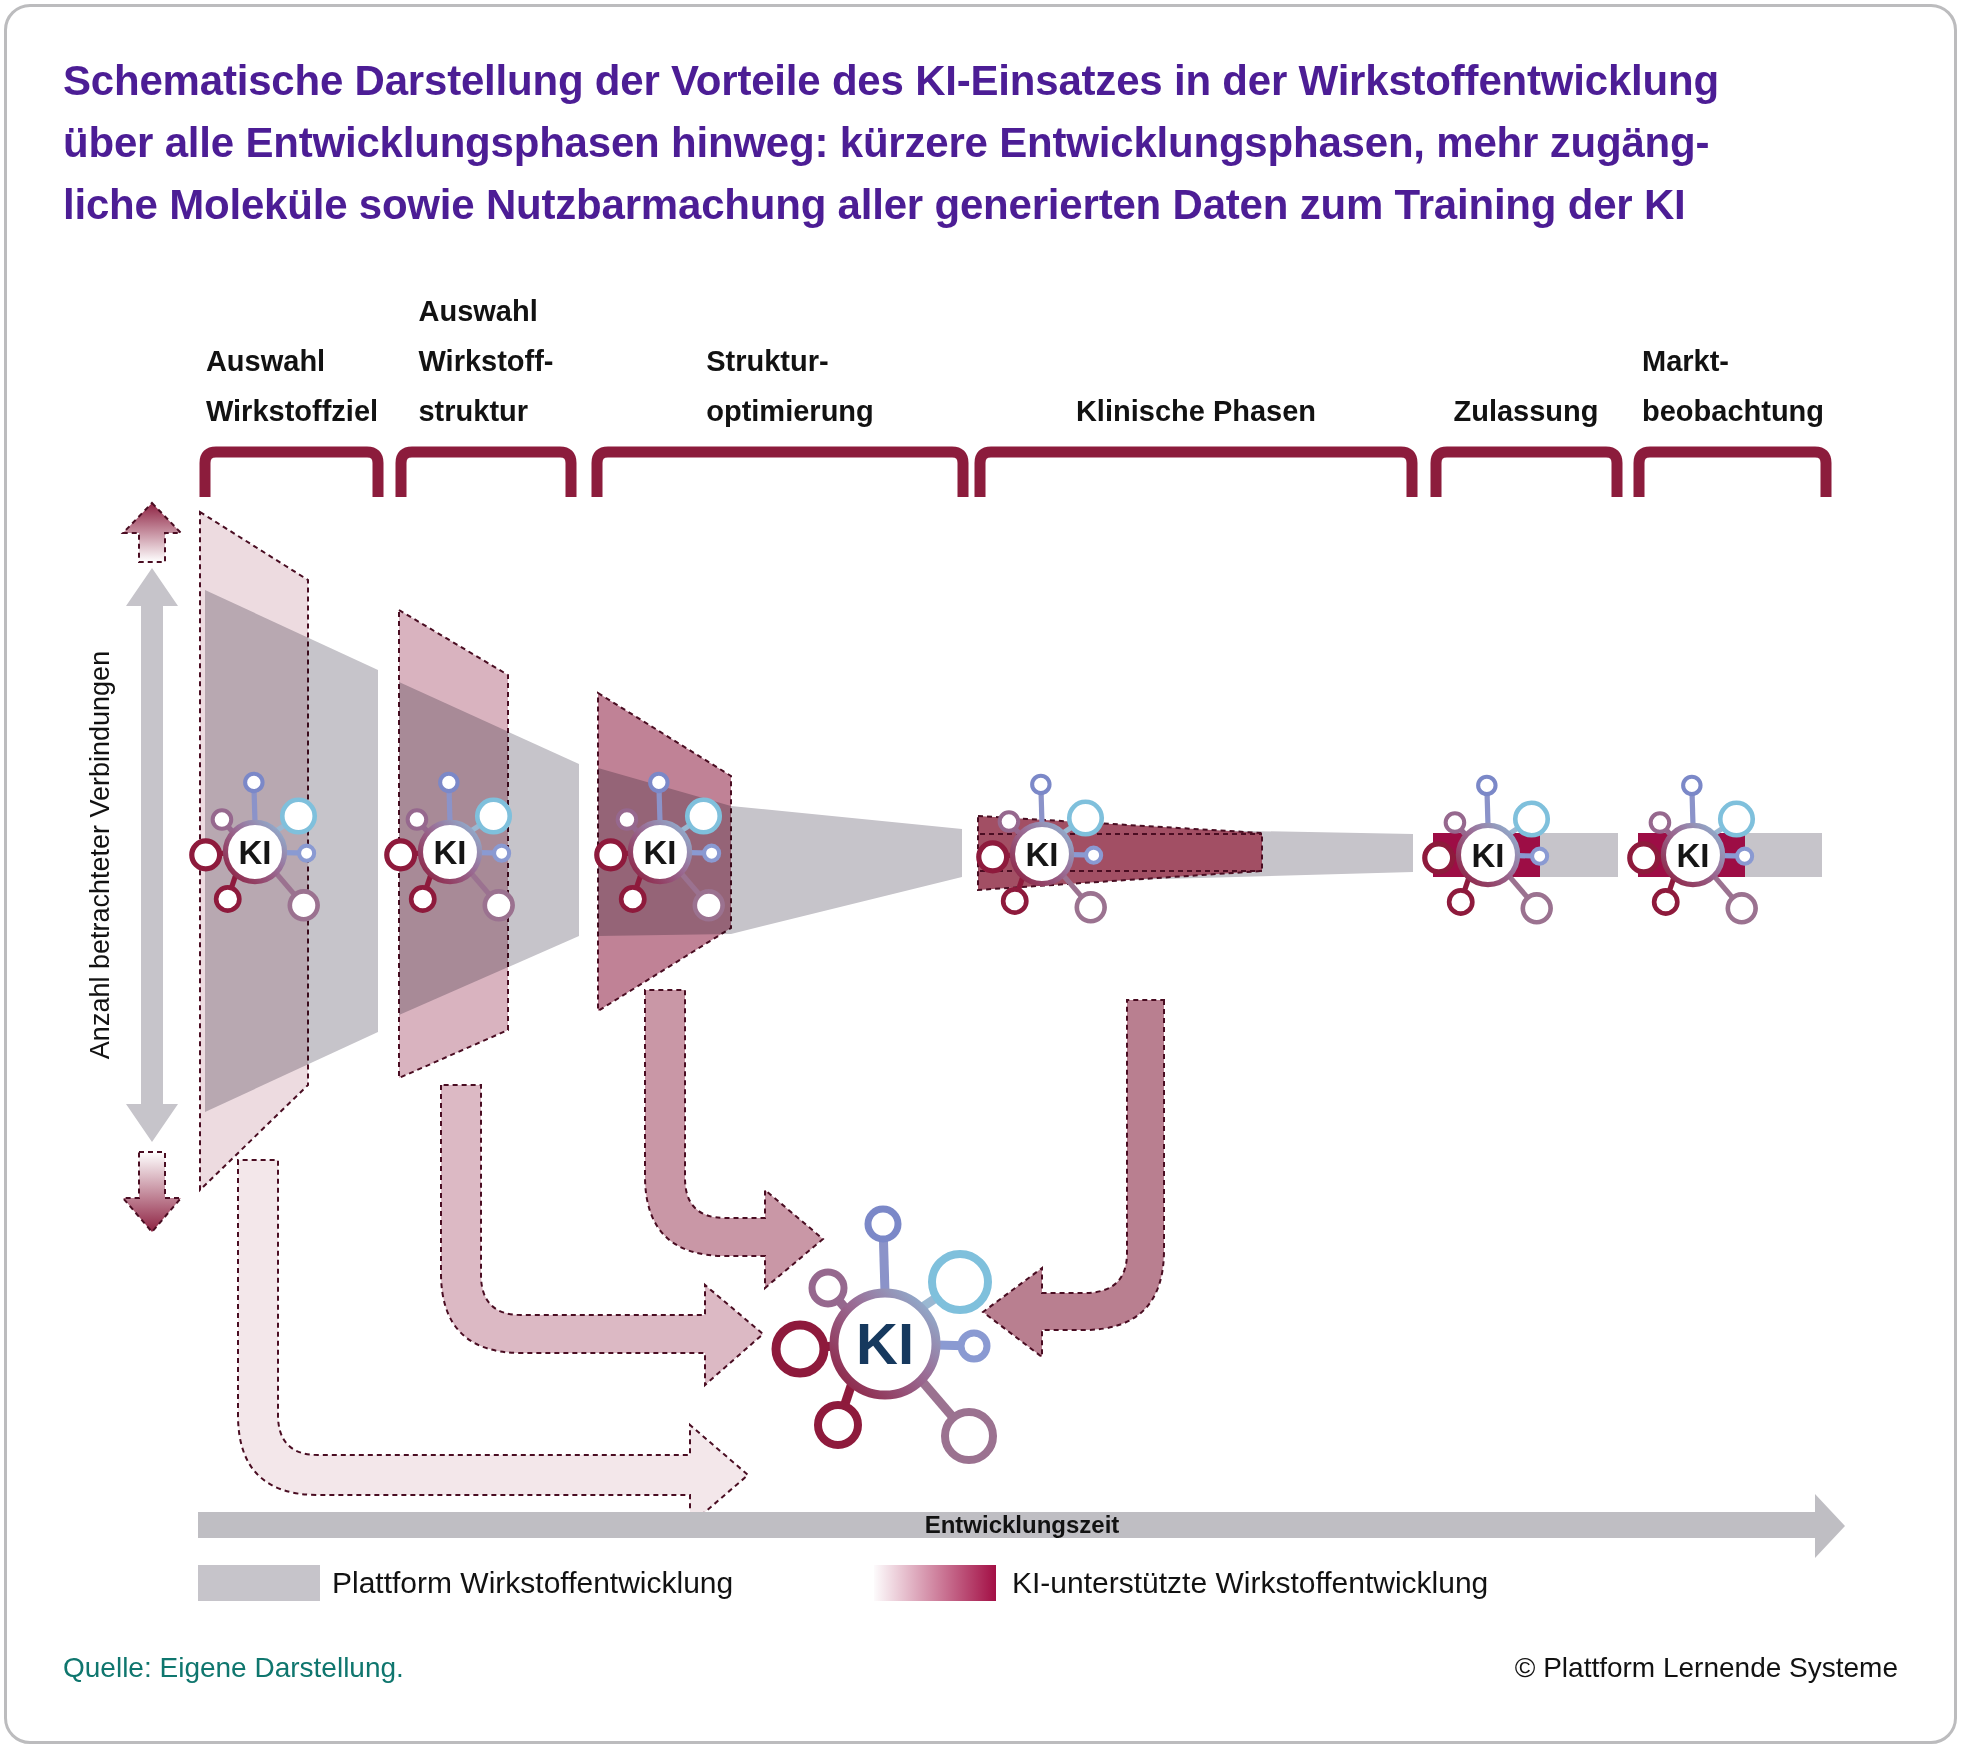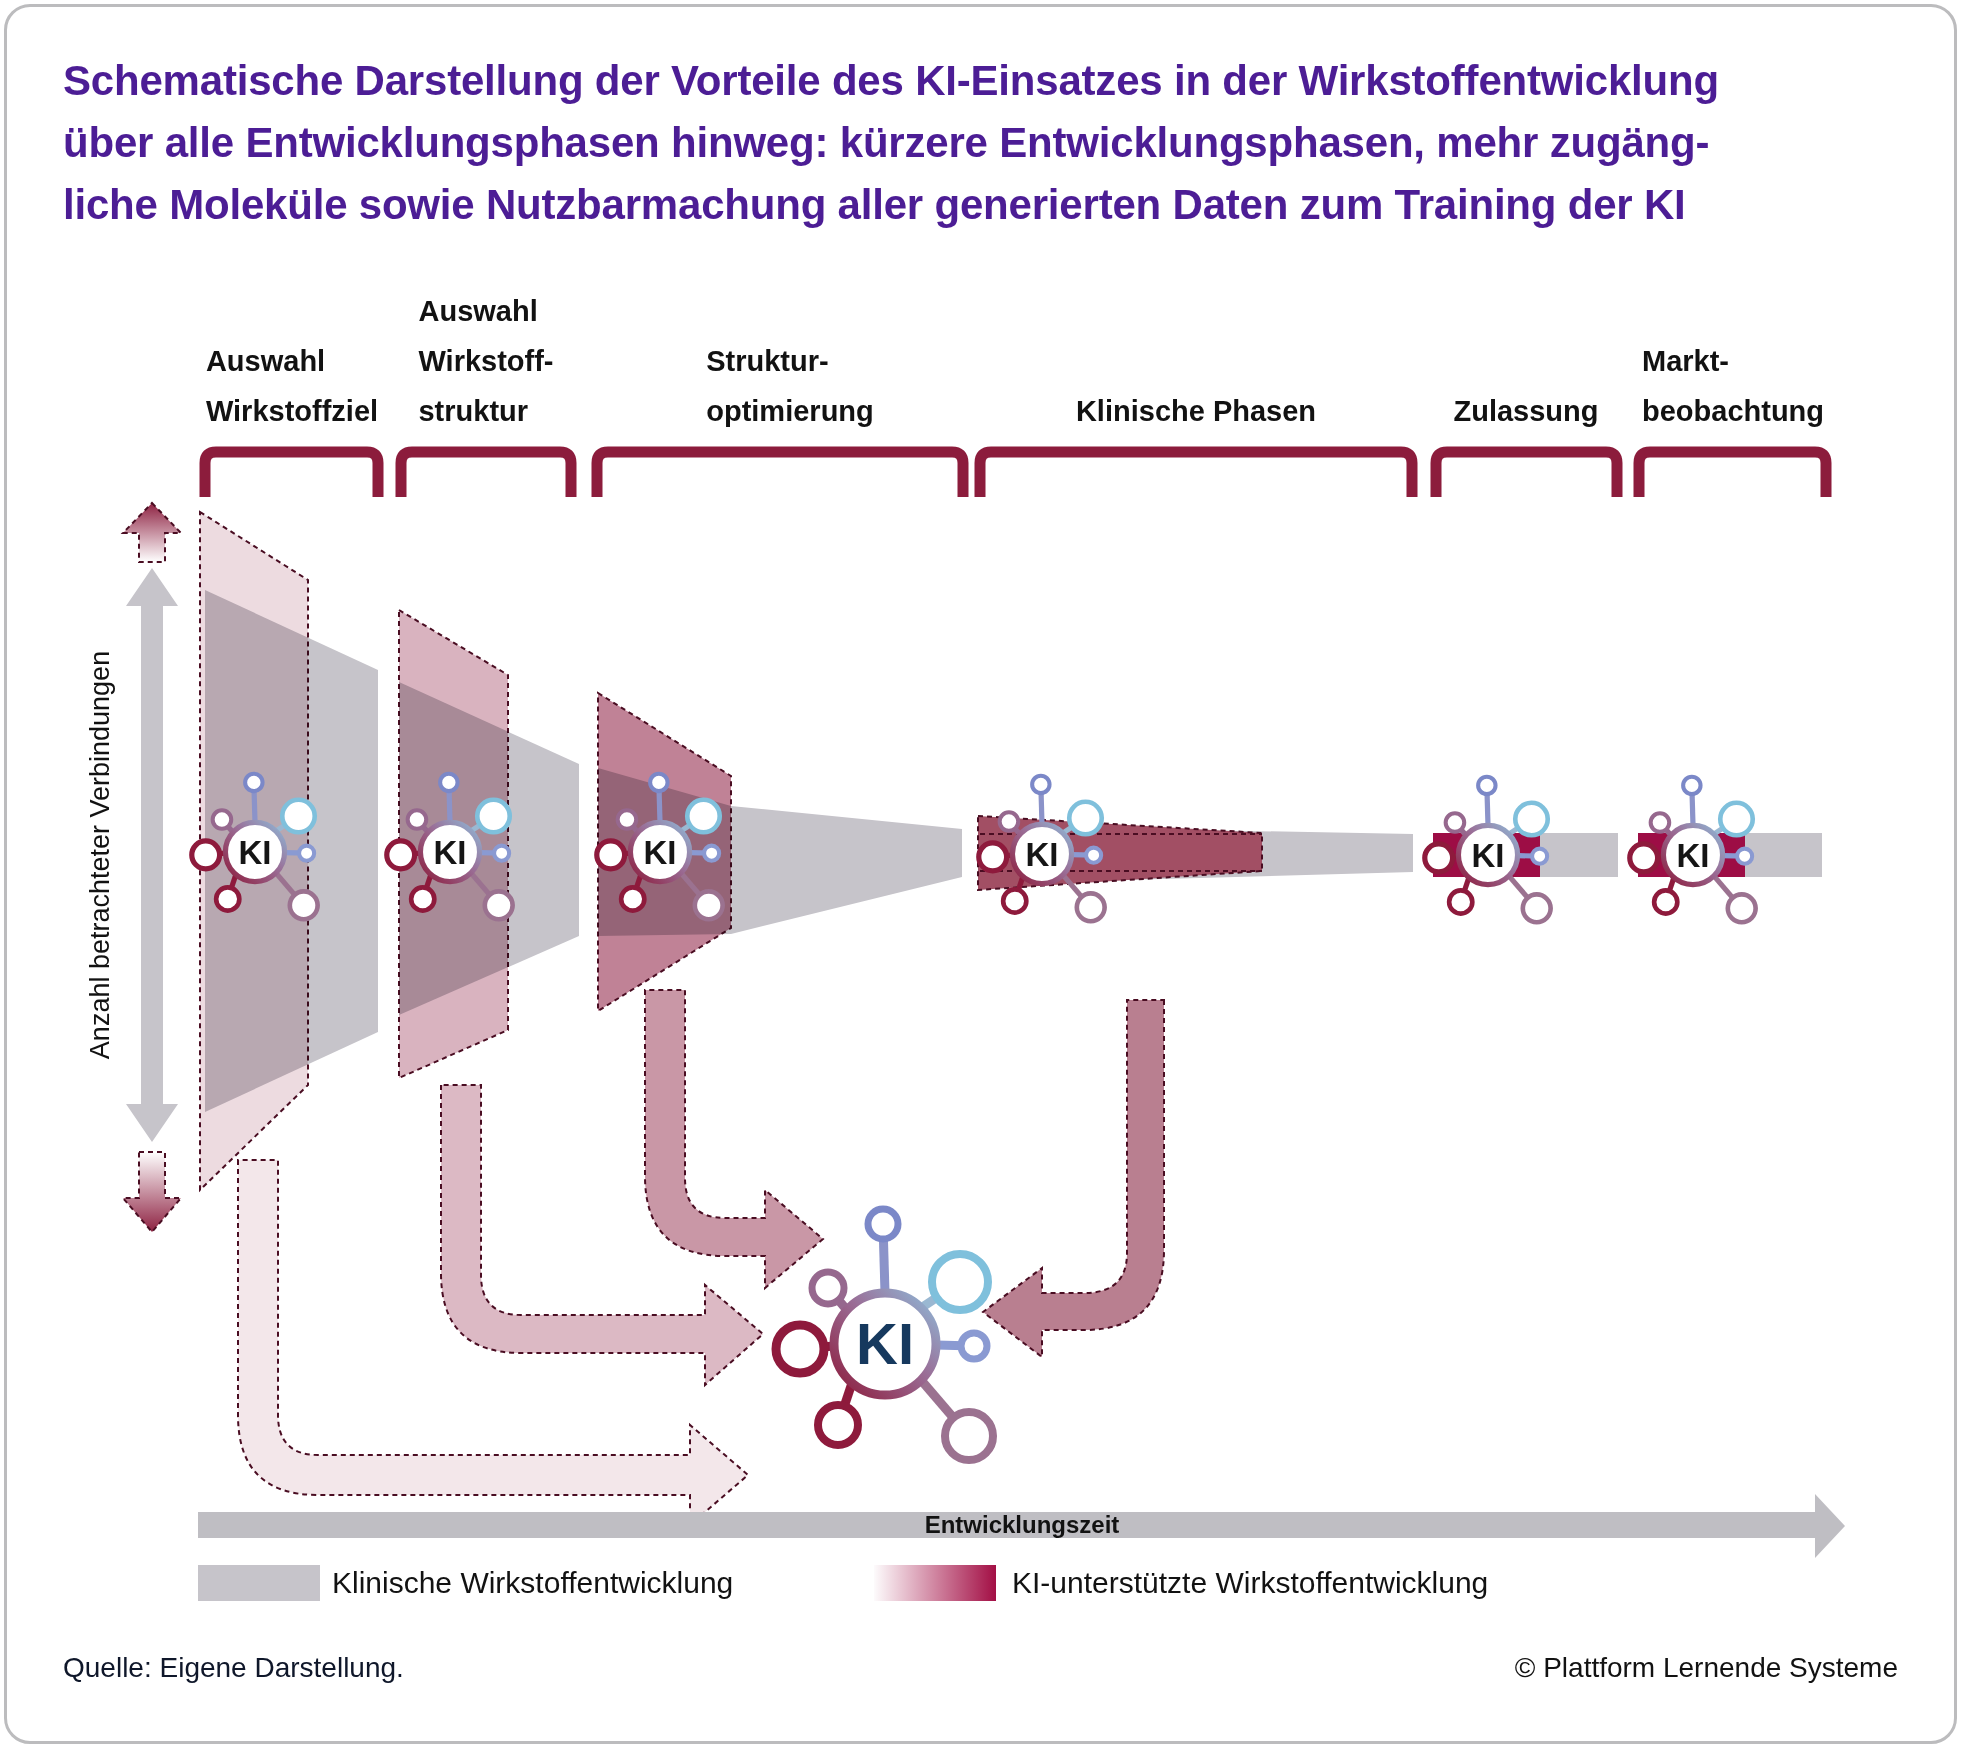--- a/index.html
+++ b/index.html
@@ -30,21 +30,21 @@
     position:absolute; left:1022px; top:1525px; transform:translate(-50%,-50%);
     font-size:24px; font-weight:bold; color:#121212; white-space:nowrap;
   }
   .legend-swatch { position:absolute; top:1565px; width:122px; height:36px; }
   .legend-swatch.gray { background:#c6c4ca; }
   .legend-swatch.gradient { background:linear-gradient(to right,#fdfbfc,#a30f45); }
   .legend-label {
     position:absolute; top:1566px; font-size:30px; color:#121212; white-space:nowrap;
   }
   .footer-source {
-    position:absolute; left:63px; top:1652px; font-size:28px; color:#0f172a;
+    position:absolute; left:63px; top:1652px; font-size:28px; color:#0f766e;
   }
   .footer-copyright {
     position:absolute; right:63px; top:1652px; font-size:28px; color:#121212;
   }
   svg { position:absolute; left:0; top:0; }
   .dashed { stroke:#4a0d22; stroke-width:2; stroke-dasharray:5 4; }
 </style>
 </head>
 <body>
 
@@ -183,19 +183,19 @@
   <div class="phase-label" style="left:1733px">
     <span>Markt-</span><br>
     <span>beobachtung</span>
   </div>
 
   <div class="yaxis-label">Anzahl betrachteter Verbindungen</div>
 
   <div class="timeline-label">Entwicklungszeit</div>
 
   <div class="legend-swatch gray" style="left:198px"></div>
-  <div class="legend-label" style="left:332px">Klinische Wirkstoffentwicklung</div>
+  <div class="legend-label" style="left:332px">Plattform Wirkstoffentwicklung</div>
   <div class="legend-swatch gradient" style="left:874px"></div>
   <div class="legend-label" style="left:1012px">KI-unterstützte Wirkstoffentwicklung</div>
 
   <div class="footer-source">Quelle: Eigene Darstellung.</div>
   <div class="footer-copyright">© Plattform Lernende Systeme</div>
 </div>
 
 </body></html>

